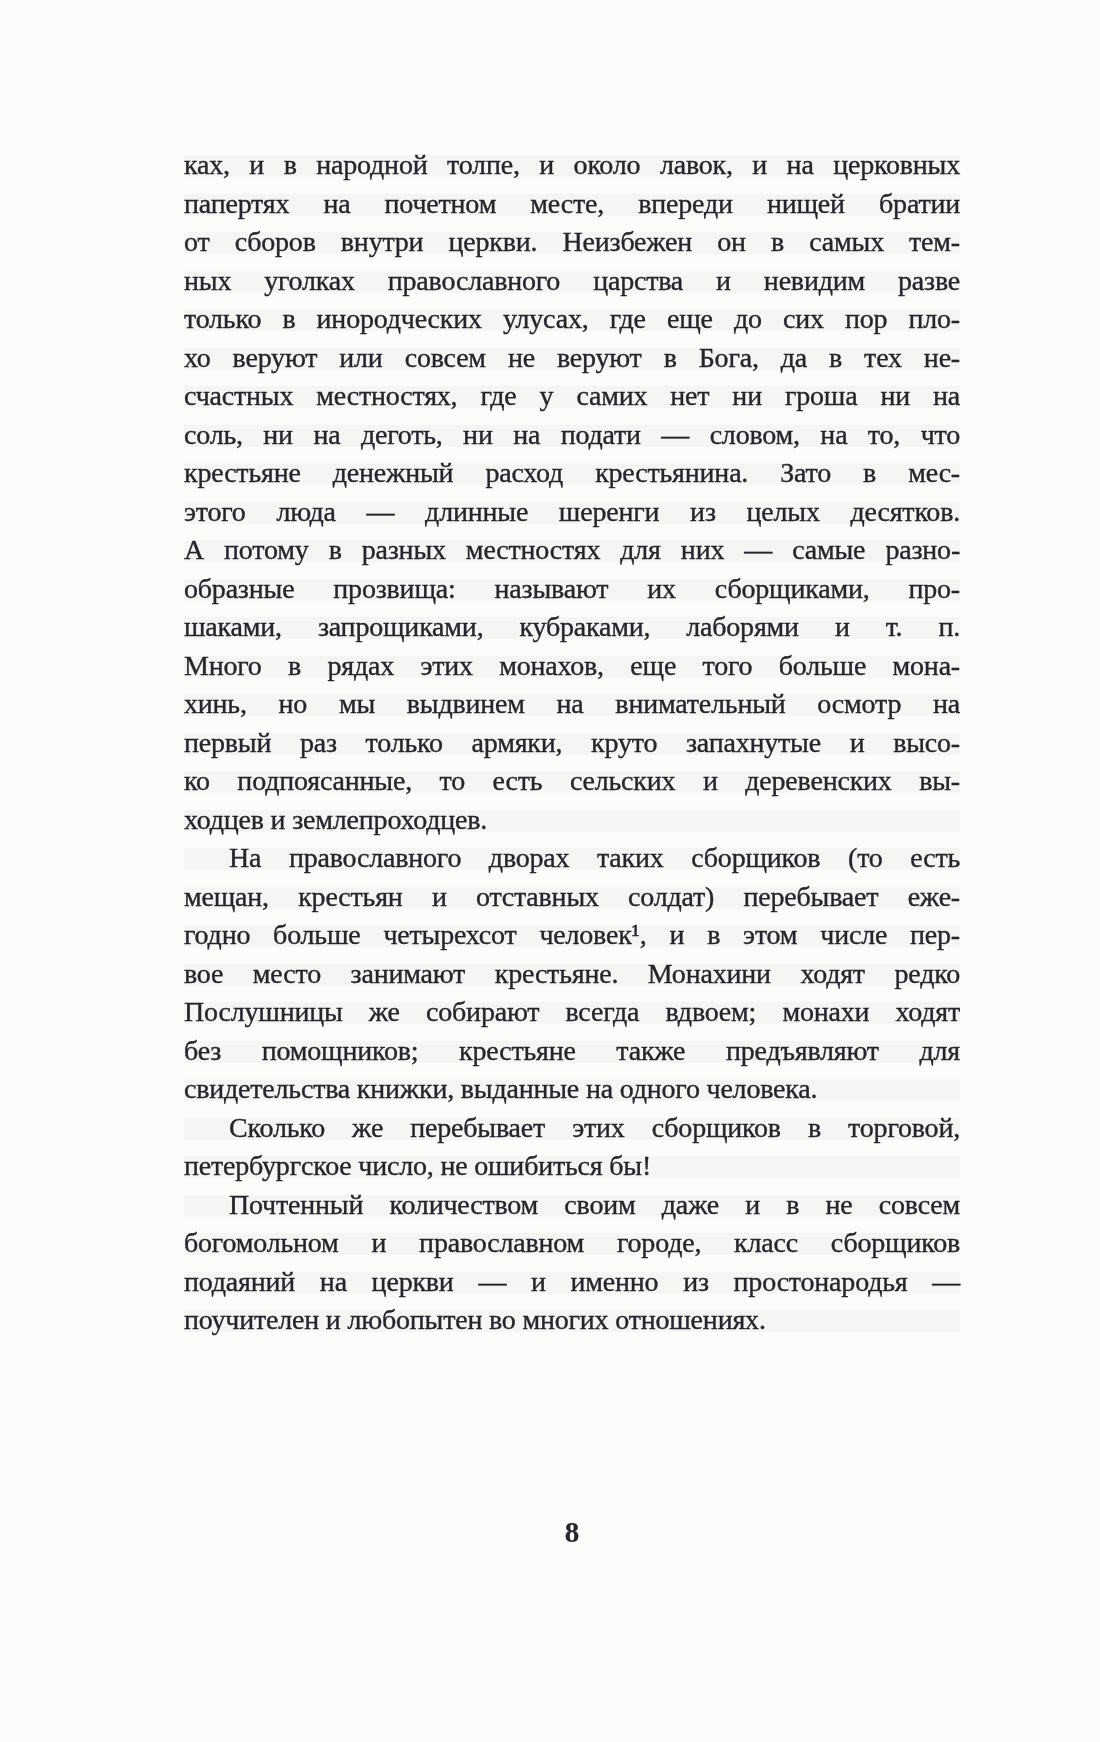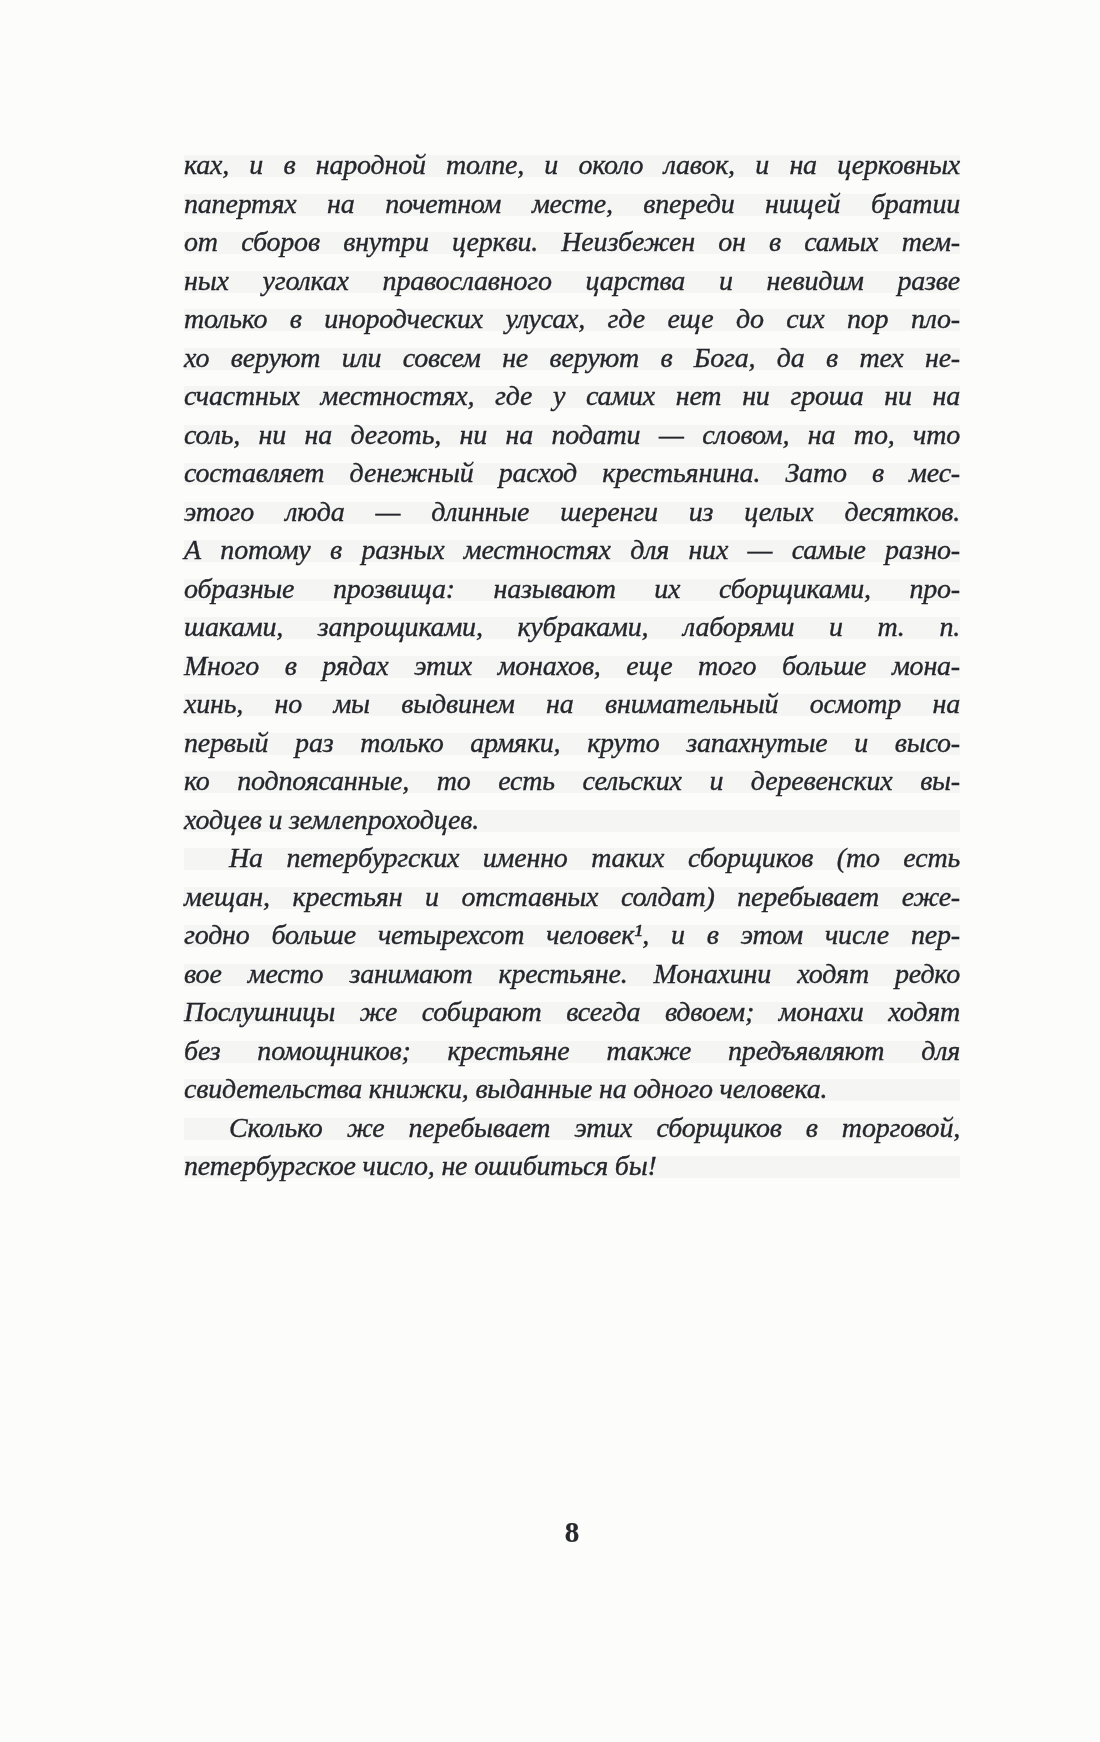--- a/index.html
+++ b/index.html
@@ -19,21 +19,21 @@
     position: absolute;
     left: 184px;
     top: 146px;
     width: 776px;
     font-size: 28px;
     line-height: 38.5px;
     color: #24262b;
     letter-spacing: -0.2px;
     -webkit-text-stroke: 0.35px #24262b;
   }
-  .para { margin: 0; padding: 0; font-style: italic; }
+  .para { margin: 0; padding: 0; }
   .line {
     text-align: justify;
     text-align-last: justify;
     
     background: linear-gradient(
       to bottom,
       transparent 9px,
       rgba(110,110,110,0.05) 9px,
       rgba(110,110,110,0.05) 31px,
       transparent 31px
@@ -60,39 +60,45 @@
   <div class="text-block">
     <div class="para">
         <div class="line">ках, и в народной толпе, и около лавок, и на церковных</div>
         <div class="line">папертях на почетном месте, впереди нищей братии</div>
         <div class="line">от сборов внутри церкви. Неизбежен он в самых тем-</div>
         <div class="line">ных уголках православного царства и невидим разве</div>
         <div class="line">только в инородческих улусах, где еще до сих пор пло-</div>
         <div class="line">хо веруют или совсем не веруют в Бога, да в тех не-</div>
         <div class="line">счастных местностях, где у самих нет ни гроша ни на</div>
         <div class="line">соль, ни на деготь, ни на подати — словом, на то, что</div>
-        <div class="line">составляет денежный расход крестьянина. Зато в мес-</div>
+        <div class="line">крестьяне денежный расход крестьянина. Зато в мес-</div>
         <div class="line">этого люда — длинные шеренги из целых десятков.</div>
         <div class="line">А потому в разных местностях для них — самые разно-</div>
         <div class="line">образные прозвища: называют их сборщиками, про-</div>
         <div class="line">шаками, запрощиками, кубраками, лаборями и т. п.</div>
         <div class="line">Много в рядах этих монахов, еще того больше мона-</div>
         <div class="line">хинь, но мы выдвинем на внимательный осмотр на</div>
         <div class="line">первый раз только армяки, круто запахнутые и высо-</div>
         <div class="line">ко подпоясанные, то есть сельских и деревенских вы-</div>
         <div class="line last">ходцев и землепроходцев.</div>
       </div>
     <div class="para indented">
-        <div class="line">На петербургских именно таких сборщиков (то есть</div>
+        <div class="line">На православного дворах таких сборщиков (то есть</div>
         <div class="line">мещан, крестьян и отставных солдат) перебывает еже-</div>
         <div class="line">годно больше четырехсот человек¹, и в этом числе пер-</div>
         <div class="line">вое место занимают крестьяне. Монахини ходят редко</div>
         <div class="line">Послушницы же собирают всегда вдвоем; монахи ходят</div>
         <div class="line">без помощников; крестьяне также предъявляют для</div>
         <div class="line last">свидетельства книжки, выданные на одного человека.</div>
       </div>
     <div class="para indented">
         <div class="line">Сколько же перебывает этих сборщиков в торговой,</div>
         <div class="line last">петербургское число, не ошибиться бы!</div>
       </div>
+    <div class="para indented">
+        <div class="line">Почтенный количеством своим даже и в не совсем</div>
+        <div class="line">богомольном и православном городе, класс сборщиков</div>
+        <div class="line">подаяний на церкви — и именно из простонародья —</div>
+        <div class="line last">поучителен и любопытен во многих отношениях.</div>
+      </div>
   </div>
   <div class="page-number">8</div>
 </div>
 
 </body></html>

